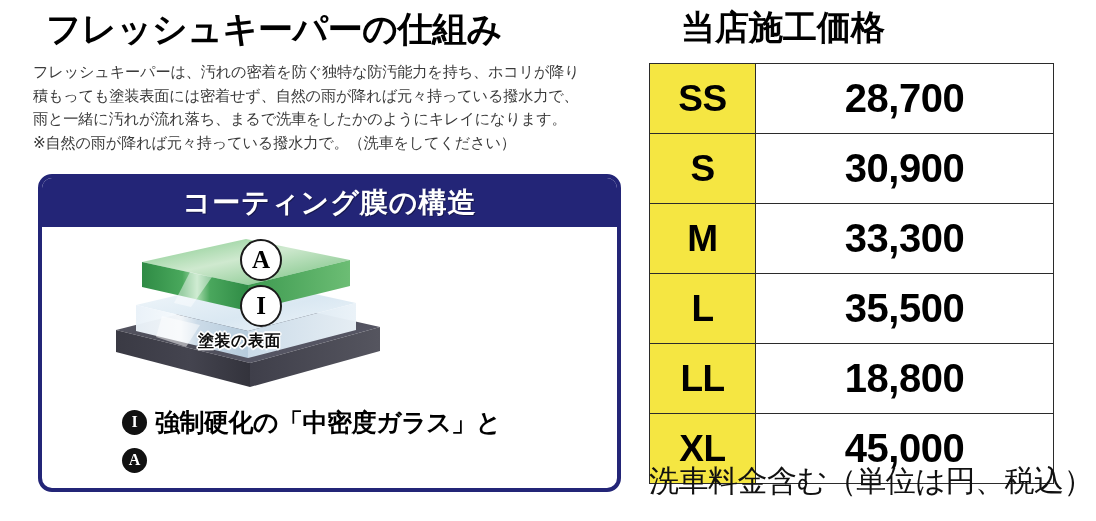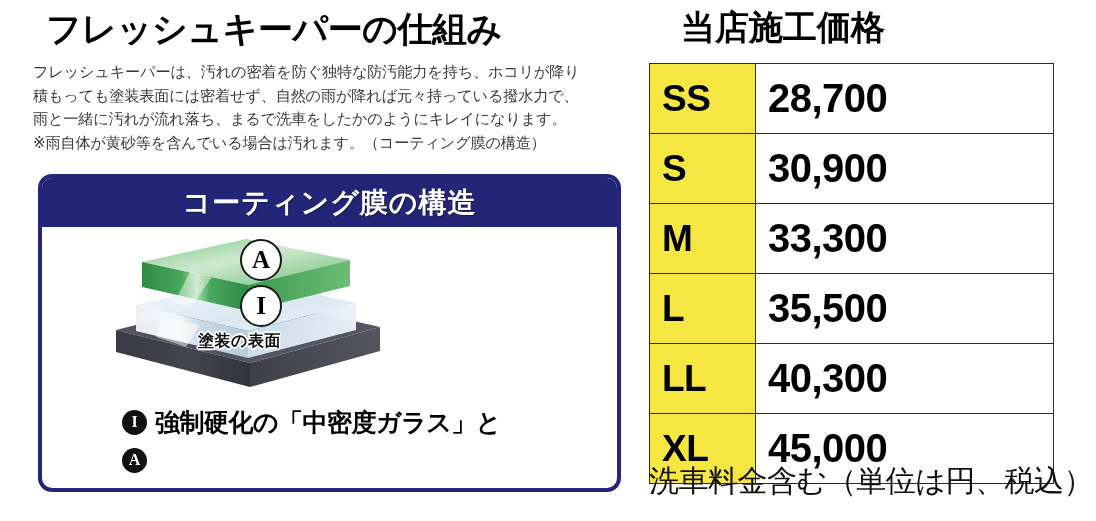--- a/index.html
+++ b/index.html
@@ -188,21 +188,21 @@
     position: absolute;
     left: 4px;
     top: 63px;
     width: 405px;
     border-collapse: collapse;
     table-layout: fixed;
   }
   #price-table tr { height: 63.5px; }
   #price-table td {
     border: 1.6px solid #2b2b2b;
-    text-align: left;
+    text-align: center;
     vertical-align: middle;
     padding: 12px;
   }
   .size-cell {
     width: 106px;
     background: #f5e642;
     font-size: 37px;
     font-weight: 700;
     color: #000000;
     letter-spacing: -0.5px;
@@ -231,21 +231,21 @@
 <div id="page">
 
   <div id="left-panel">
 
     <h1 id="page-title">フレッシュキーパーの仕組み</h1>
 
     <div id="intro-paragraph">
       <p>フレッシュキーパーは、汚れの密着を防ぐ独特な防汚能力を持ち、ホコリが降り</p>
       <p>積もっても塗装表面には密着せず、自然の雨が降れば元々持っている撥水力で、</p>
       <p>雨と一緒に汚れが流れ落ち、まるで洗車をしたかのようにキレイになります。</p>
-      <p>※雨自体が黄砂等を含んでいる場合は汚れます。（コーティング膜の構造）</p>
+      <p>※自然の雨が降れば元々持っている撥水力で。（洗車をしてください）</p>
     </div>
 
     <div id="structure-card">
 
       <div id="structure-card-header">
         <span id="structure-card-title">コーティング膜の構造</span>
       </div>
 
       <div id="structure-card-body">
 
@@ -361,21 +361,21 @@
         <tr>
           <td class="size-cell">M</td>
           <td class="price-cell">33,300</td>
         </tr>
         <tr>
           <td class="size-cell">L</td>
           <td class="price-cell">35,500</td>
         </tr>
         <tr>
           <td class="size-cell">LL</td>
-          <td class="price-cell">40,300</td>
+          <td class="price-cell">18,800</td>
         </tr>
         <tr>
           <td class="size-cell">XL</td>
           <td class="price-cell">45,000</td>
         </tr>
       </tbody>
     </table>
 
     <div id="price-note">洗車料金含む（単位は円、税込）</div>
 

